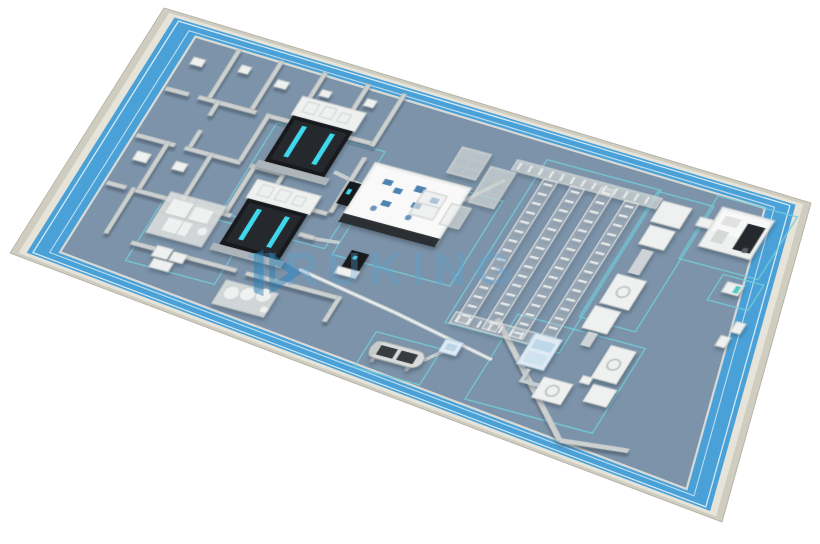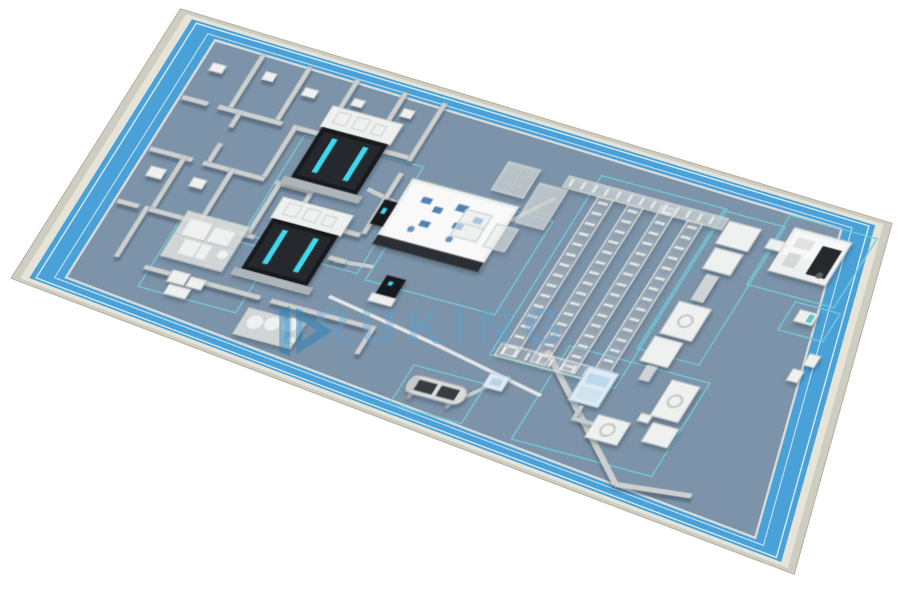--- a/index.html
+++ b/index.html
@@ -31,21 +31,21 @@
   .lat{fill:rgba(232,235,234,.62);stroke:#ced2d1;stroke-width:1.2;}
   .latline{stroke:#c3c8c7;stroke-width:.9;}
   .rackbody{fill:rgba(238,240,239,.30);stroke:#dfe2e1;stroke-width:1.2;}
   .rung{stroke:#e6e9e8;stroke-width:9;stroke-dasharray:2.5 8.5;fill:none;}
   .rungh{stroke:#e6e9e8;stroke-width:8;stroke-dasharray:2.5 8.5;fill:none;}
   .conv{stroke:#c6cdd0;stroke-width:4;fill:none;}
   .convc{stroke:#eef1f2;stroke-width:1.4;fill:none;}
   .insp{fill:#dfeaf3;stroke:#a8c9de;stroke-width:1;}
   .machines{filter:drop-shadow(2px 3px 2px rgba(40,50,60,.38));}
   #watermark{position:absolute;left:248px;top:246px;display:flex;align-items:flex-start;gap:10px;
-             pointer-events:none;margin-top:28px;}
+             pointer-events:none;}
   #watermark .wm-text{font-size:46px;font-weight:800;letter-spacing:9px;
              color:rgba(90,160,210,.34);line-height:1;}
   #watermark .wm-logo{opacity:.45;}
 </style>
 </head>
 <body>
 
 <svg width="820" height="544" viewBox="0 0 820 544" role="img">
 
   <g>

